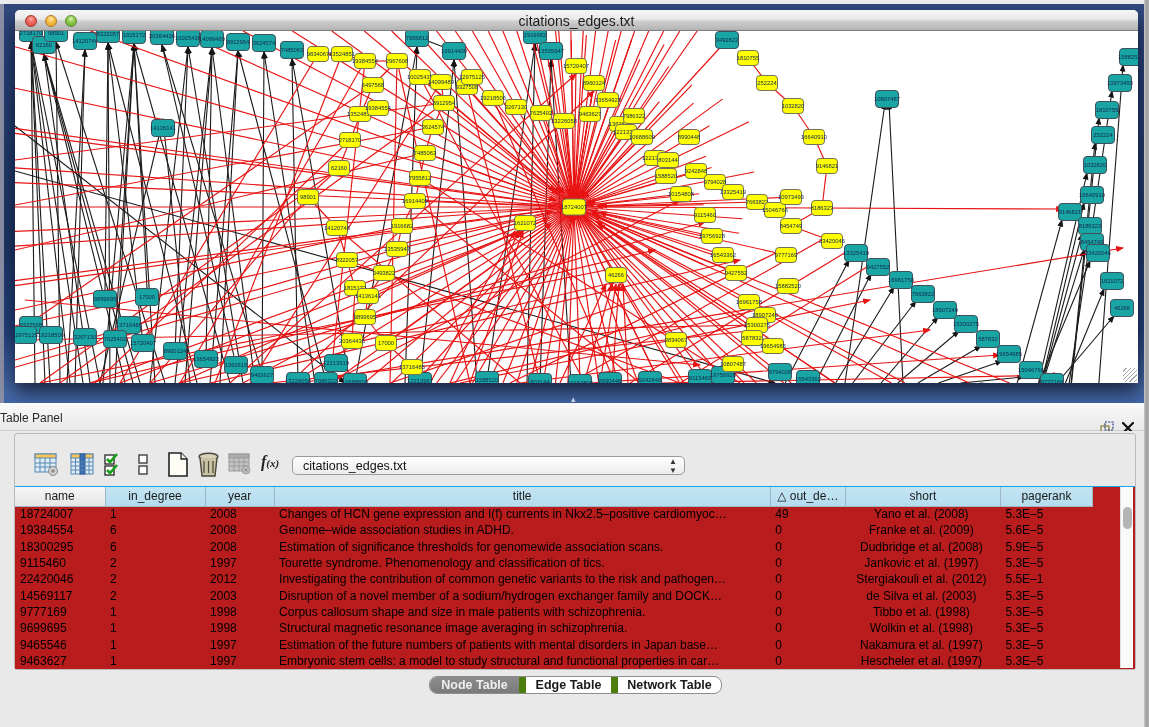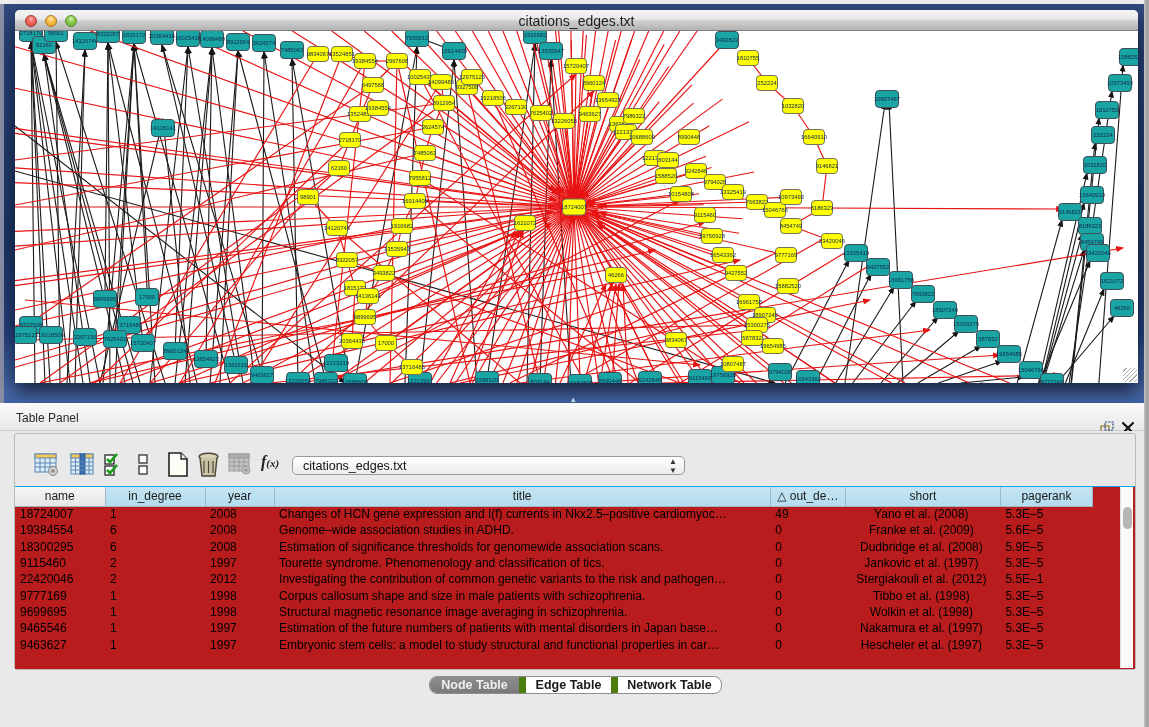--- a/index.html
+++ b/index.html
@@ -18,21 +18,21 @@
 .tl{position:absolute;top:5px;width:12px;height:12px;border-radius:50%}
 .tl.r{left:10px;background:radial-gradient(circle at 50% 30%,#ffb3ad 0%,#ee6e63 35%,#d93f35 100%);border:1px solid #a03830}
 .tl.y{left:30px;background:radial-gradient(circle at 50% 30%,#ffe9b0 0%,#f6bd4c 40%,#e59a1c 100%);border:1px solid #ad7a20}
 .tl.g{left:50px;background:radial-gradient(circle at 50% 30%,#d6f3b4 0%,#8cc94f 40%,#62a826 100%);border:1px solid #5e8c2e}
 .canvas{position:absolute;left:0;top:21px;width:1123px;height:352px;background:#fff;overflow:hidden}
 .resizecorner{position:absolute;right:1px;bottom:1px;width:14px;height:14px;
  background:repeating-linear-gradient(135deg,transparent 0 2px,#aaa 2px 3px)}
 .splitarrow{position:absolute;left:571px;top:396px;width:10px;height:7px;color:#c6cdde;font-size:9px;line-height:7px;z-index:5}
 .tp-head{position:absolute;left:0;top:403px;width:1144px;height:28px;
  background:linear-gradient(180deg,#fafafa,#e8e8e8);border-bottom:1px solid #cfcfcf}
-.tp-head .tt{position:absolute;left:16px;top:8px;font-size:12px;color:#2a2a2a}
+.tp-head .tt{position:absolute;left:0;top:8px;font-size:12px;color:#2a2a2a}
 .tp-body{position:absolute;left:0;top:431px;width:1144px;height:296px;background:#e9e9e9}
 .container{position:absolute;left:14px;top:2px;width:1122px;height:237px;
  border:1px solid #b9b9b9;border-radius:3px;background:#e9e9e9}
 .toolbar{position:absolute;left:0;top:0;width:100%;height:52px}
 .combo{position:absolute;left:277px;top:22px;width:393px;height:19px;border:1px solid #9a9a9a;
  border-radius:5px;background:linear-gradient(180deg,#fff,#ececec);font-size:12.5px;color:#111;
  line-height:18px;padding-left:10px}
 .combo .arr{position:absolute;right:7px;top:0;font-size:8px;color:#333;line-height:9px}
 .scroll{position:absolute;left:0;top:52px;width:1120px;height:183px;background:#b91c1c;
  border-top:1px solid #0ea5e9;overflow:hidden}
@@ -794,20 +794,29 @@
 <tr>
               <td>22420046</td>
               <td>2</td>
               <td>2012</td>
               <td>Investigating the contribution of common genetic variants to the risk and pathogen…</td>
               <td>0</td>
               <td class="r">Stergiakouli et al. (2012)</td>
               <td>5.5E–1</td>
             </tr>
 <tr>
+              <td>14569117</td>
+              <td>2</td>
+              <td>2003</td>
+              <td>Disruption of a novel member of a sodium/hydrogen exchanger family and DOCK…</td>
+              <td>0</td>
+              <td class="r">de Silva et al. (2003)</td>
+              <td>5.3E–5</td>
+            </tr>
+<tr>
               <td>9777169</td>
               <td>1</td>
               <td>1998</td>
               <td>Corpus callosum shape and size in male patients with schizophrenia.</td>
               <td>0</td>
               <td class="r">Tibbo et al. (1998)</td>
               <td>5.3E–5</td>
             </tr>
 <tr>
               <td>9699695</td>

